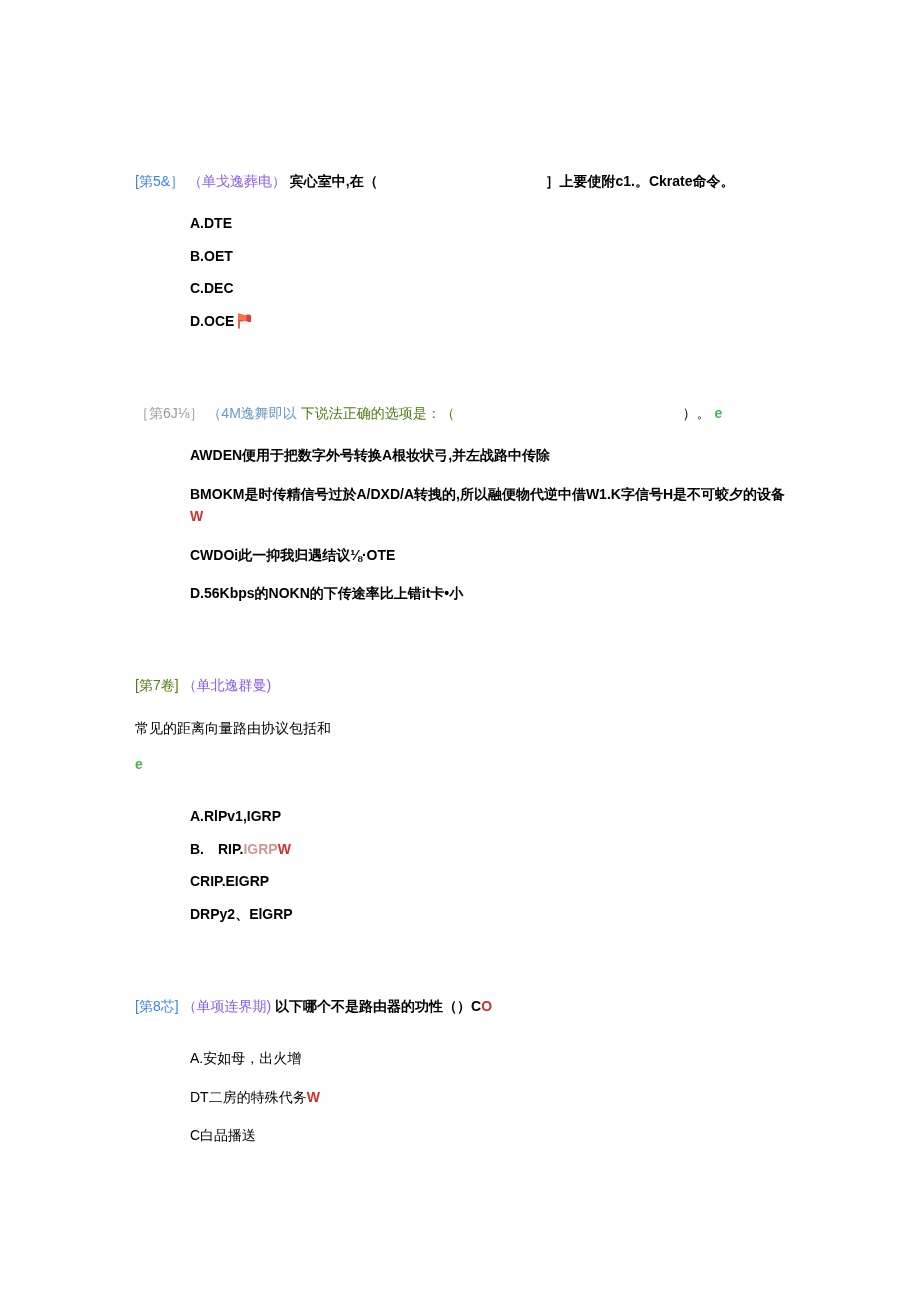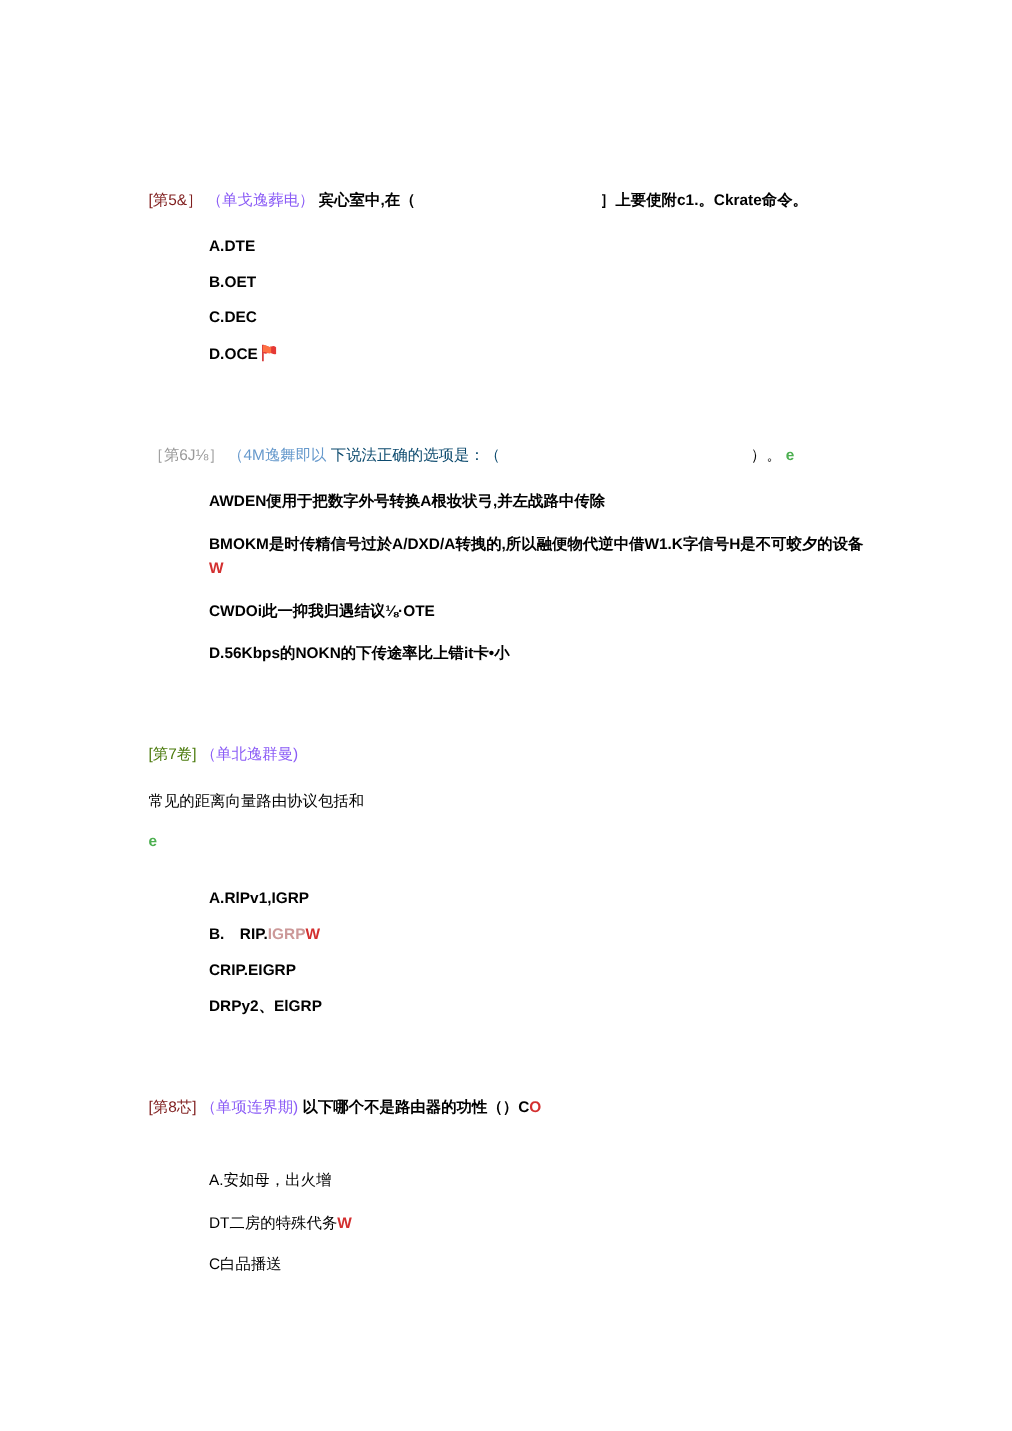--- a/index.html
+++ b/index.html
@@ -7,21 +7,21 @@
       font-family: "Microsoft YaHei", Arial, sans-serif;
       background: #fff;
       width: 920px;
       padding: 170px 135px 100px 135px;
       font-size: 14px;
       color: #000;
       line-height: 1.6;
     }
     .question-block { margin-bottom: 70px; }
     .q-header { margin-bottom: 20px; }
-    .bracket-red { color: #7f1d1d; }
+    .bracket-red { color: #3b82f6; }
     .type-blue { color: #8b5cf6; }
     .green-letter { color: #4caf50; font-weight: bold; }
     .red-letter { color: #d32f2f; font-weight: bold; }
     .options { padding-left: 55px; }
     .option-item {
       font-weight: bold;
       margin-bottom: 10px;
       display: flex;
       align-items: center;
     }
@@ -75,21 +75,21 @@
         </svg>
       </span>
     </div>
   </div>
 </div>
 
 <div class="question-block">
   <div class="q-header q6-header">
     <span>［第6J⅛］</span>
     <span class="type-blue">（4M逸舞即以</span>
-    <span style="color:#0c4a6e;">下说法正确的选项是：（</span>
+    <span style="color:#4d7c0f;">下说法正确的选项是：（</span>
     <span class="spacer-tab-wide"></span>
     <span style="color:#000;">）。</span>
     <span class="green-letter">e</span>
   </div>
   <div class="options">
     <div class="option-item-normal bold">
       <span>AWDEN便用于把数字外号转换A根妆状弓,并左战路中传除</span>
     </div>
     <div class="option-item-normal bold">
       <span>BMOKM是时传精信号过於A/DXD/A转拽的,所以融便物代逆中借W1.K字信号H是不可蛟夕的设备</span><span class="red-letter">W</span>
@@ -127,21 +127,21 @@
     </div>
   </div>
 </div>
 
 <div class="question-block">
   <div class="q-header q8-line">
     <span class="bracket-red">[第8芯]</span>
     <span class="type-blue">（单项连界期)</span>
     <span class="bold">以下哪个不是路由器的功性（）C</span><span class="red-letter">O</span>
   </div>
-  <div class="options" style="margin-top:44px;">
+  <div class="options" style="margin-top:30px;">
     <div class="option-item-normal">
       <span>A.安如母，出火增</span>
     </div>
     <div class="option-item-normal">
       <span>DT二房的特殊代务</span><span class="red-letter">W</span>
     </div>
     <div class="option-item-normal">
       <span>C白品播送</span>
     </div>
   </div>

